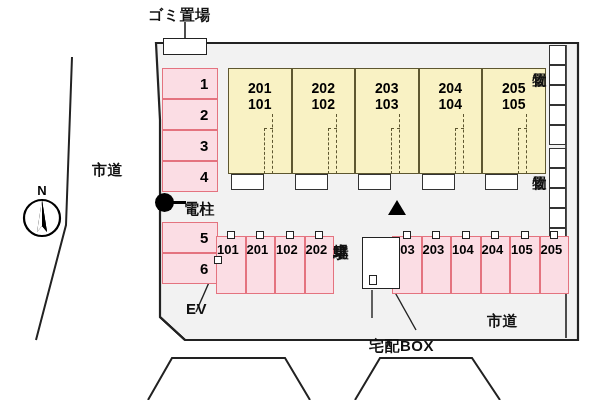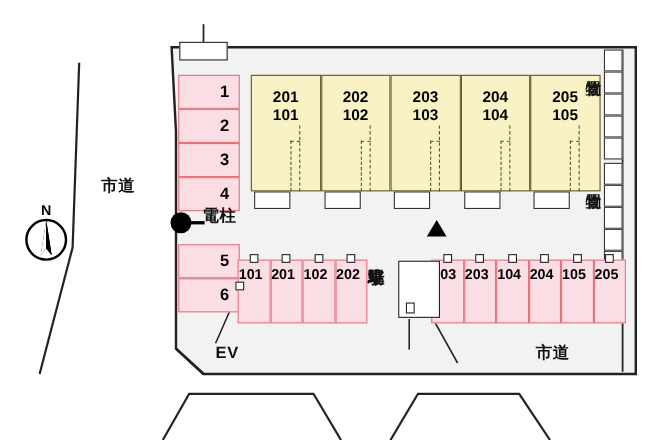--- a/index.html
+++ b/index.html
@@ -179,20 +179,21 @@
   <div class="compass-wrap" style="left:18px; top:182px;">
     <svg width="48" height="58" viewBox="0 0 48 58">
       <text x="24" y="13" font-size="13" font-family="Liberation Sans, sans-serif" font-weight="bold" text-anchor="middle" fill="#000">N</text>
       <circle cx="24" cy="36" r="18" fill="#ffffff" stroke="#000" stroke-width="2.2"></circle>
       <polygon points="24,18 19,50 24,44 29,50" fill="#000"></polygon>
       <polygon points="24,18 19,50 24,44" fill="#ffffff"></polygon>
       <polygon points="24,18 24,44 29,50" fill="#000"></polygon>
     </svg>
   </div>
 
+  <div class="lbl" style="left:148px; top:7px;">ゴミ置場</div>
   <div class="gomi-box" style="left:163px; top:38px; width:44px; height:17px;"></div>
 
   <div class="lbl" style="left:92px; top:162px;">市道</div>
 
   <div class="lbl" style="left:487px; top:313px;">市道</div>
 
   <div id="left-col-upper">
       <div class="pk" style="left: 162px; top: 68px; width: 56px; height: 31px;"></div>
       <div class="pk-num-right" style="left: 200px; top: 75px;">1</div>
       <div class="pk" style="left: 162px; top: 99px; width: 56px; height: 31px;"></div>
@@ -205,21 +206,21 @@
 
   <div id="left-col-lower">
       <div class="pk" style="left: 162px; top: 222px; width: 56px; height: 31px;"></div>
       <div class="pk-num-right" style="left: 200px; top: 229px;">5</div>
       <div class="pk" style="left: 162px; top: 253px; width: 56px; height: 31px;"></div>
       <div class="pk-num-right" style="left: 200px; top: 260px;">6</div>
     </div>
 
   <div class="pole" style="left:155px; top:193px;"></div>
   <div class="pole-stem" style="left:172px; top:201px; width:14px;"></div>
-  <div class="lbl" style="left:184px; top:189px;">電柱</div>
+  <div class="lbl" style="left:184px; top:202px;font-family:Liberation Serif, serif;">電柱</div>
 
   <div id="building-units">
       <div class="bldg-unit" style="left: 228px; top: 68px; width: 63.5px; height: 106px;">
         <div class="unit-num" style="top: 12px;">
           <div>201</div>
           <div>101</div>
         </div>
       </div>
       <div class="dashline" style="left: 272px; top: 114px; height: 60px;"></div>
       <div class="dashline" style="left: 264px; top: 128px; height: 46px;"></div>
@@ -320,17 +321,18 @@
       <div class="pk" style="left: 539.5px; top: 236px; width: 29.5px; height: 58px;"></div>
       <div class="takuhai-box" style="left: 550.25px; top: 231px; width: 8px; height: 8px;"></div>
       <div class="pk-label" style="left: 540.5px; top: 242px;">205</div>
     </div>
 
   <div class="lbl-vert" style="left:334px; top:232px; font-size:15px;">駐車場</div>
 
   <div class="bike-box" style="left:362px; top:237px; width:38px; height:52px;"></div>
   <div class="takuhai-box" style="left:369px; top:275px; width:8px; height:10px;"></div>
 
+  <div class="lbl" style="left:369px; top:338px;">宅配BOX</div>
 
   <div class="ev-marker" style="left:214px; top:256px; width:8px; height:8px;"></div>
-  <div class="lbl" style="left:186px; top:313px;margin-left:10px;">EV</div>
+  <div class="lbl" style="left:186px; top:301px;">EV</div>
 
 </div>
 
 </body></html>

